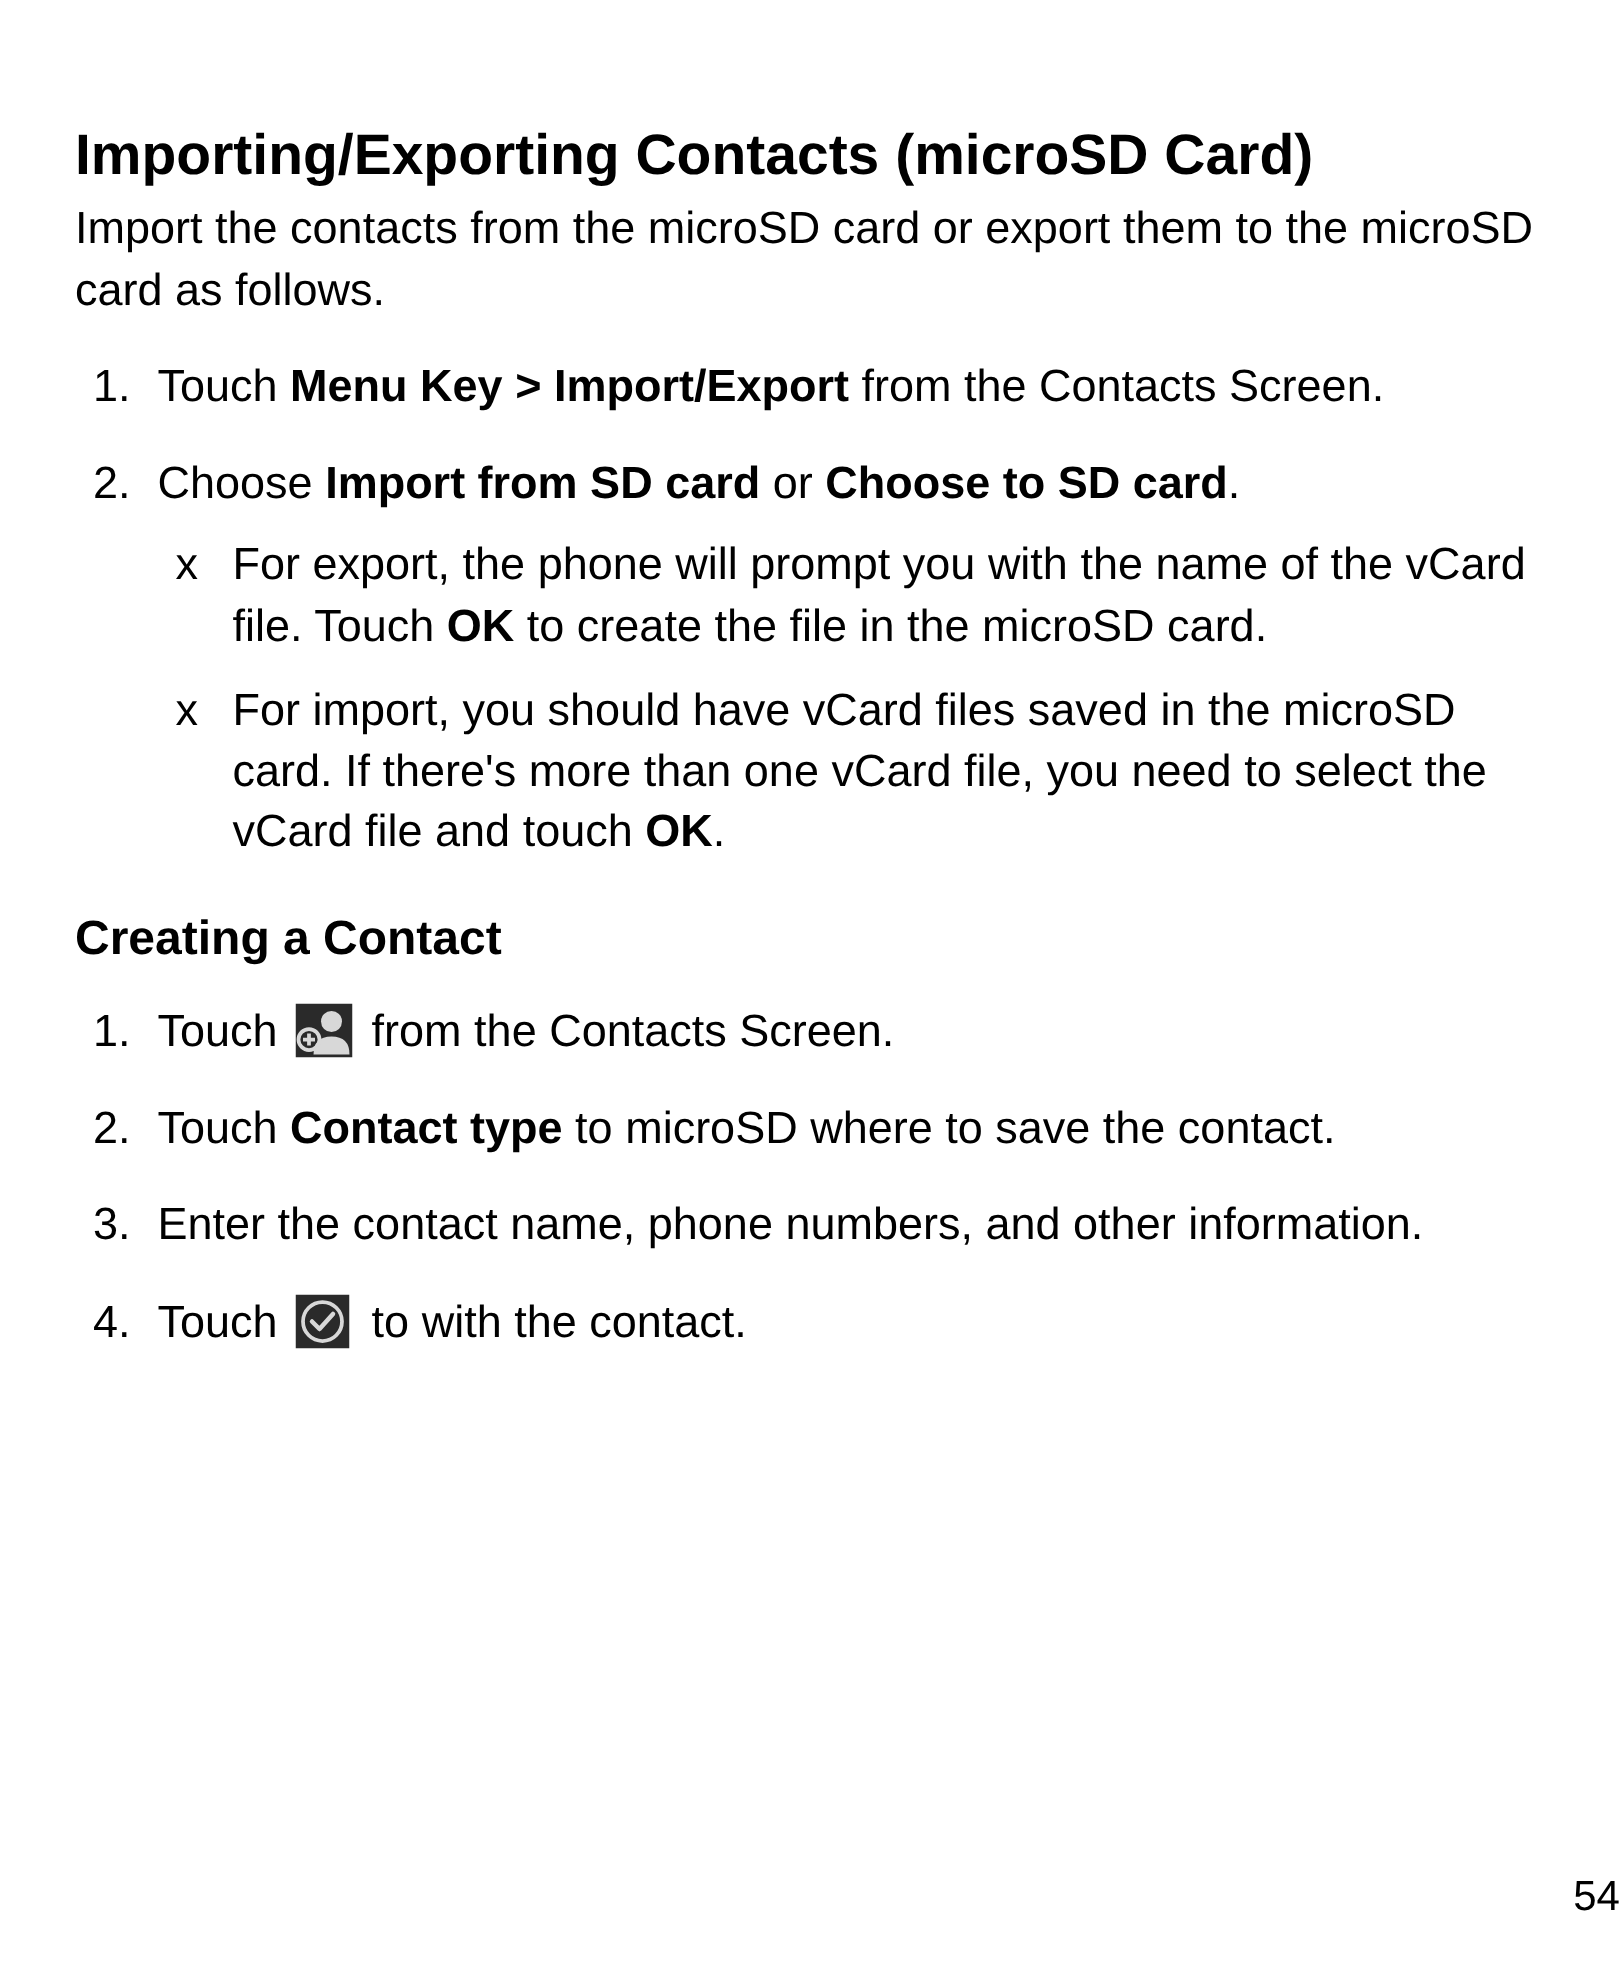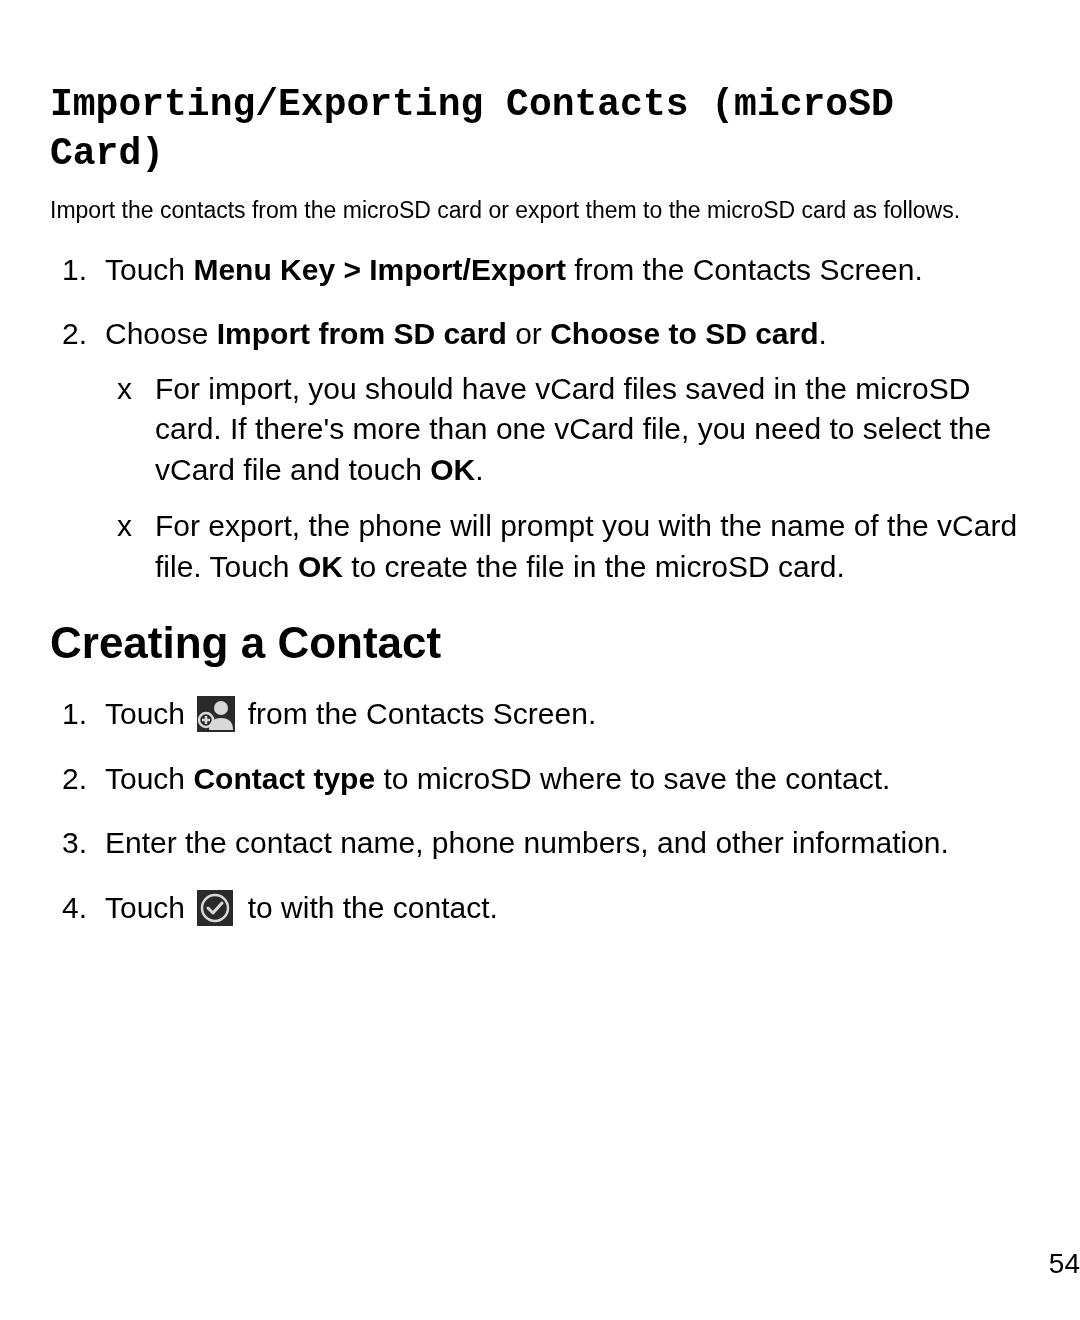--- a/index.html
+++ b/index.html
@@ -13,32 +13,31 @@
       font-family: Arial, Helvetica, sans-serif;
       color: #000;
       background: #fff;
       padding: 80px 50px 40px 50px;
       position: relative;
     }
     .section-heading {
       font-size: 38px;
       font-weight: bold;
       line-height: 1.3;
-      margin-bottom: 16px;
-      font-family: Liberation Mono, monospace;
+      margin-bottom: 4px;
     }
     .section-heading-large {
-      font-size: 44px;
+      font-size: 32px;
       font-weight: bold;
       line-height: 1.2;
       margin-bottom: 14px;
       margin-top: 30px;
     }
     .intro-text {
-      font-size: 23px;
+      font-size: 30px;
       line-height: 1.35;
       margin-bottom: 18px;
     }
     .ol-list {
       list-style: none;
       counter-reset: item;
       padding-left: 0;
     }
     .ol-list > li {
       counter-increment: item;
@@ -103,24 +102,24 @@
 
   <ol class="ol-list">
     <li>
       <span>Touch </span><span class="bold">Menu Key &gt; Import/Export</span><span> from the Contacts Screen.</span>
     </li>
     <li>
       <span>Choose </span><span class="bold">Import from SD card</span><span> or </span><span class="bold">Choose to SD card</span><span>.</span>
 
       <ul class="sub-list">
         <li>
-          <span>For import, you should have vCard files saved in the microSD card. If there's more than one vCard file, you need to select the vCard file and touch </span><span class="bold">OK</span><span>.</span>
+          <span>For export, the phone will prompt you with the name of the vCard file. Touch </span><span class="bold">OK</span><span> to create the file in the microSD card.</span>
         </li>
         <li>
-          <span>For export, the phone will prompt you with the name of the vCard file. Touch </span><span class="bold">OK</span><span> to create the file in the microSD card.</span>
+          <span>For import, you should have vCard files saved in the microSD card. If there's more than one vCard file, you need to select the vCard file and touch </span><span class="bold">OK</span><span>.</span>
         </li>
       </ul>
     </li>
   </ol>
 </div>
 
 <div>
   <h2 class="section-heading-large">Creating a Contact</h2>
 
   <ol class="ol-list">

